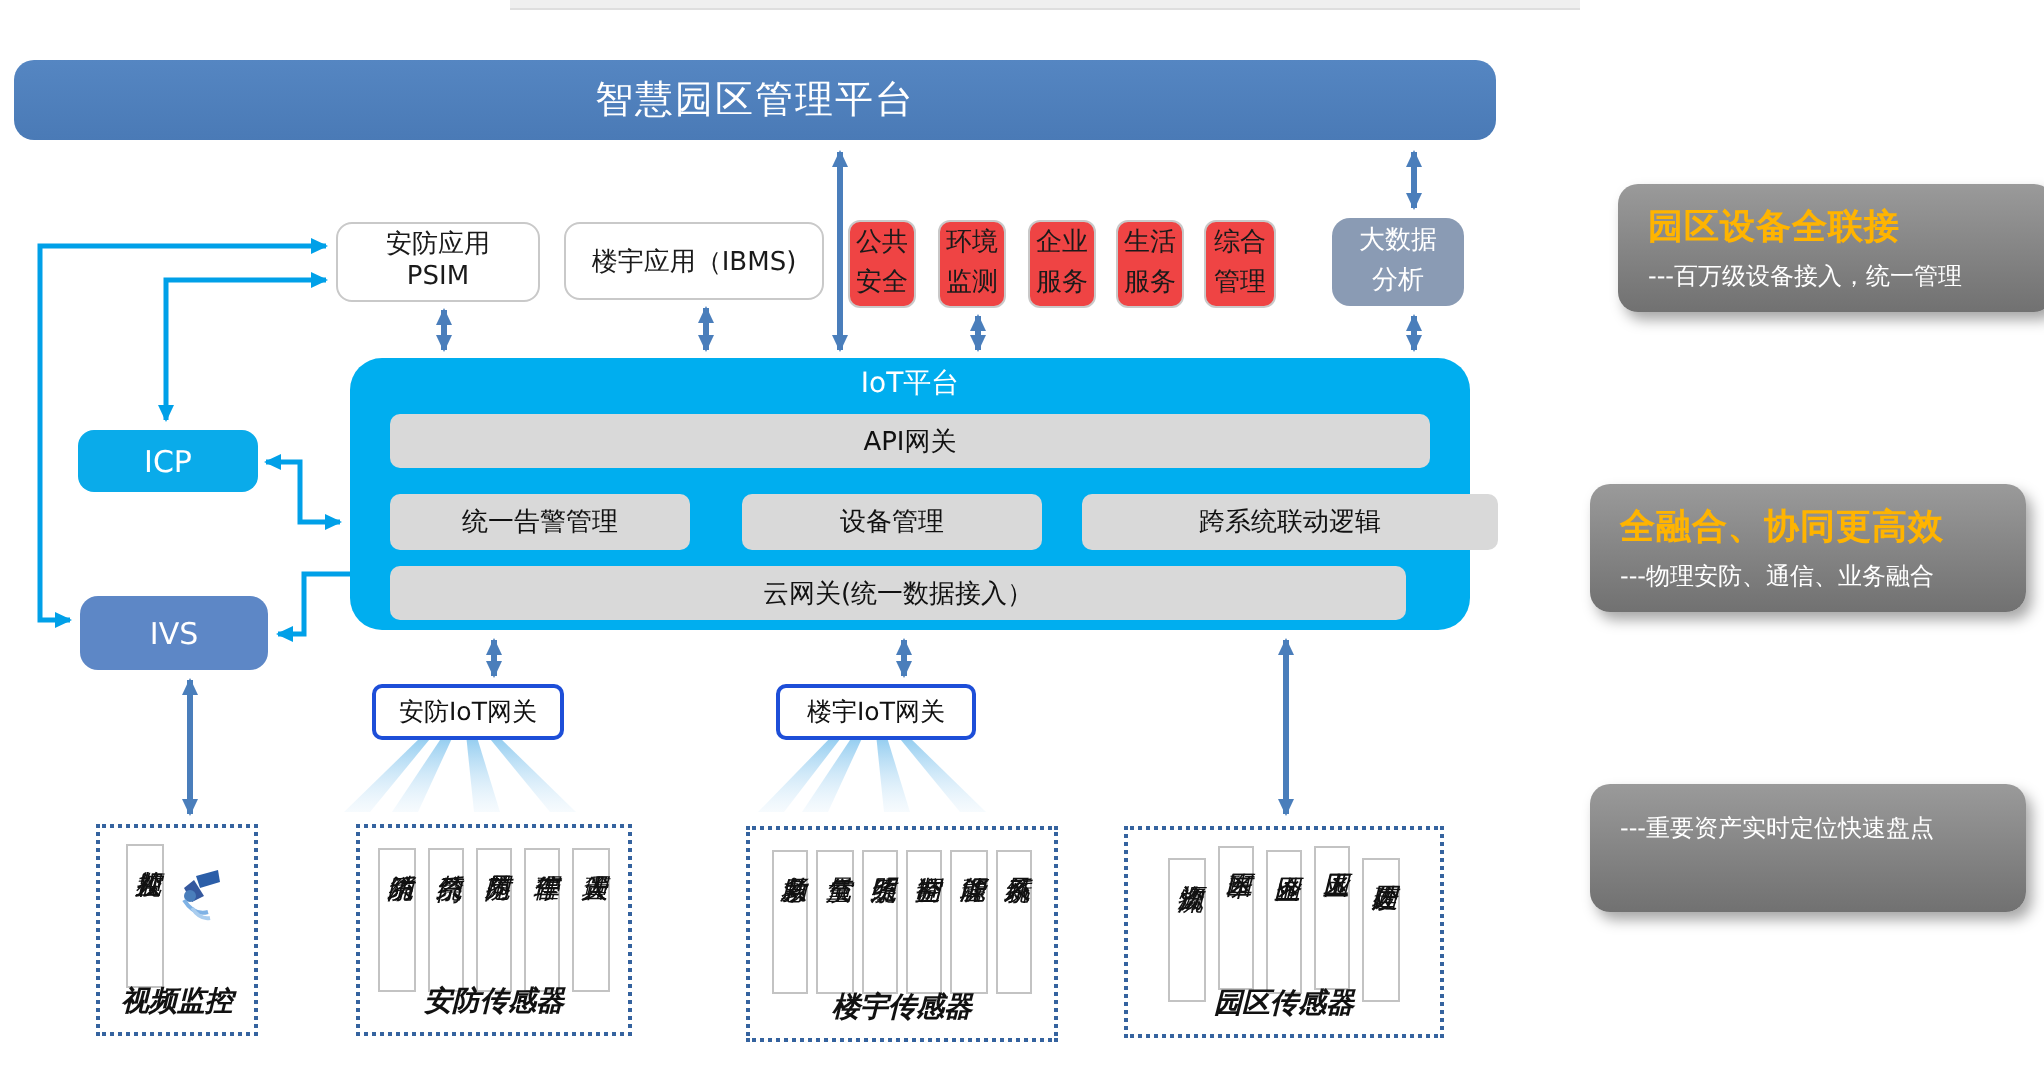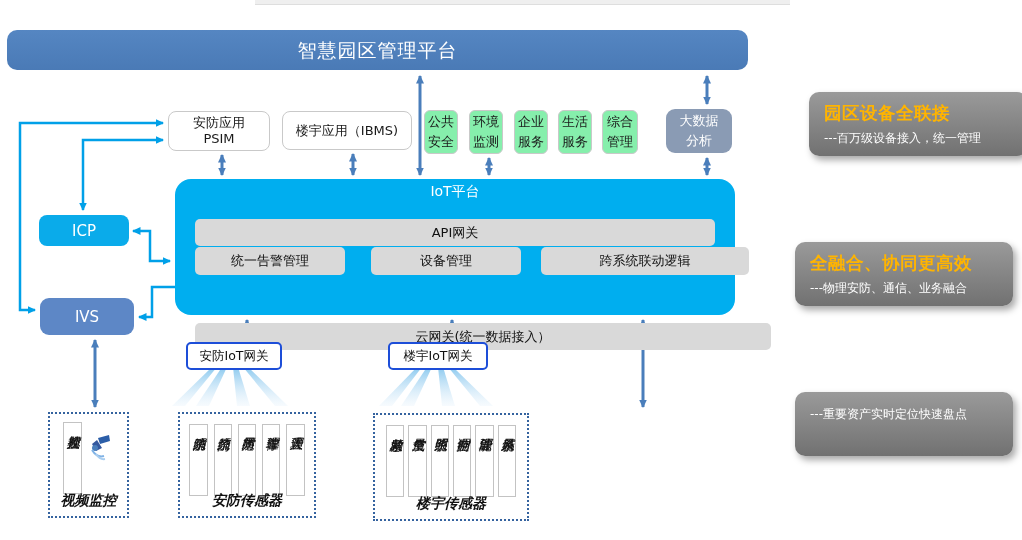--- a/index.html
+++ b/index.html
@@ -11,35 +11,35 @@
   .top-sliver{left:255px;top:0;width:535px;height:4px;background:#efefef;border-bottom:1px solid #dedede;}
 
   .banner{left:7px;top:30px;width:741px;height:40px;background:linear-gradient(180deg,#5586c2,#4a7ab6);
           border-radius:10px;color:#fff;font-size:19px;font-weight:normal;text-align:center;line-height:40px;letter-spacing:1px;}
 
   .box-white{background:#fff;border:1px solid #c9c9c9;border-radius:8px;color:#1a1a1a;
              display:flex;align-items:center;justify-content:center;text-align:center;}
   .psim{left:168px;top:111px;width:100px;height:38px;font-size:13px;line-height:1.25;}
   .ibms{left:282px;top:111px;width:128px;height:37px;font-size:13px;}
 
-  .mini{top:110px;width:34px;height:44px;background:#86efac;border:1px solid #c9c9c9;border-radius:6px;
+  .mini{top:110px;width:34px;height:44px;background:#ef4444;border:1px solid #c9c9c9;border-radius:6px;
         font-size:13px;line-height:20px;text-align:center;padding-top:1px;box-sizing:border-box;color:#1a1a1a;}
 
   .bigdata{left:666px;top:109px;width:66px;height:44px;background:#8a9bb4;border-radius:9px;color:#fff;
            font-size:13px;line-height:20px;text-align:center;display:flex;flex-direction:column;justify-content:center;}
 
   .platform{left:175px;top:179px;width:560px;height:136px;background:#00aeef;border-radius:16px;}
   .platform-title{position:absolute;left:0;top:4px;width:100%;text-align:center;color:#fff;font-size:14px;}
   .graybar{position:absolute;background:#d9d9d9;border-radius:5px;color:#111;font-size:13px;
            display:flex;align-items:center;justify-content:center;}
-  .api{left:20px;top:28px;width:520px;height:27px;margin-top:12px;}
+  .api{left:20px;top:28px;width:520px;height:27px;}
   .mod1{left:20px;top:68px;width:150px;height:28px;}
   .mod2{left:196px;top:68px;width:150px;height:28px;}
   .mod3{left:366px;top:68px;width:208px;height:28px;}
-  .cloud{left:20px;top:104px;width:576px;height:27px;margin-top:40px;}
+  .cloud{left:20px;top:104px;width:508px;height:27px;}
 
   .icp{left:39px;top:215px;width:90px;height:31px;background:#0aabea;border-radius:8px;color:#fff;
        font-size:15px;display:flex;align-items:center;justify-content:center;}
   .ivs{left:40px;top:298px;width:94px;height:37px;background:#5d87c6;border-radius:9px;color:#fff;
        font-size:15px;display:flex;align-items:center;justify-content:center;}
 
   .gw{top:342px;height:24px;background:#fff;border:2px solid #1d4ed8;border-radius:5px;font-size:12.5px;
       color:#111;display:flex;align-items:center;justify-content:center;}
   .gw-sec{left:186px;width:92px;}
   .gw-bld{left:388px;width:96px;}
@@ -192,20 +192,30 @@
       <span class="vitem off3">紧急救助</span>
       <span class="vitem off3">空气质量</span>
       <span class="vitem off3">照明系统</span>
       <span class="vitem off3">空调控制</span>
       <span class="vitem off3">能源管理</span>
       <span class="vitem off3">新风系统</span>
     </div>
     <div class="glabel">楼宇传感器</div>
   </div>
 
+  <div class="abs group g4">
+    <div class="items">
+      <span class="vitem off1">物流资源</span>
+      <span class="vitem off2">园区班车</span>
+      <span class="vitem off3">园区企业</span>
+      <span class="vitem off2">园区工业</span>
+      <span class="vitem off1">固废处理</span>
+    </div>
+    <div class="glabel">园区传感器</div>
+  </div>
 
   <div class="abs panel p1">
     <div class="panel-title">园区设备全联接</div>
     <div class="panel-desc">---百万级设备接入，统一管理</div>
   </div>
   <div class="abs panel p2">
     <div class="panel-title">全融合、协同更高效</div>
     <div class="panel-desc">---物理安防、通信、业务融合</div>
   </div>
   <div class="abs panel p3">

